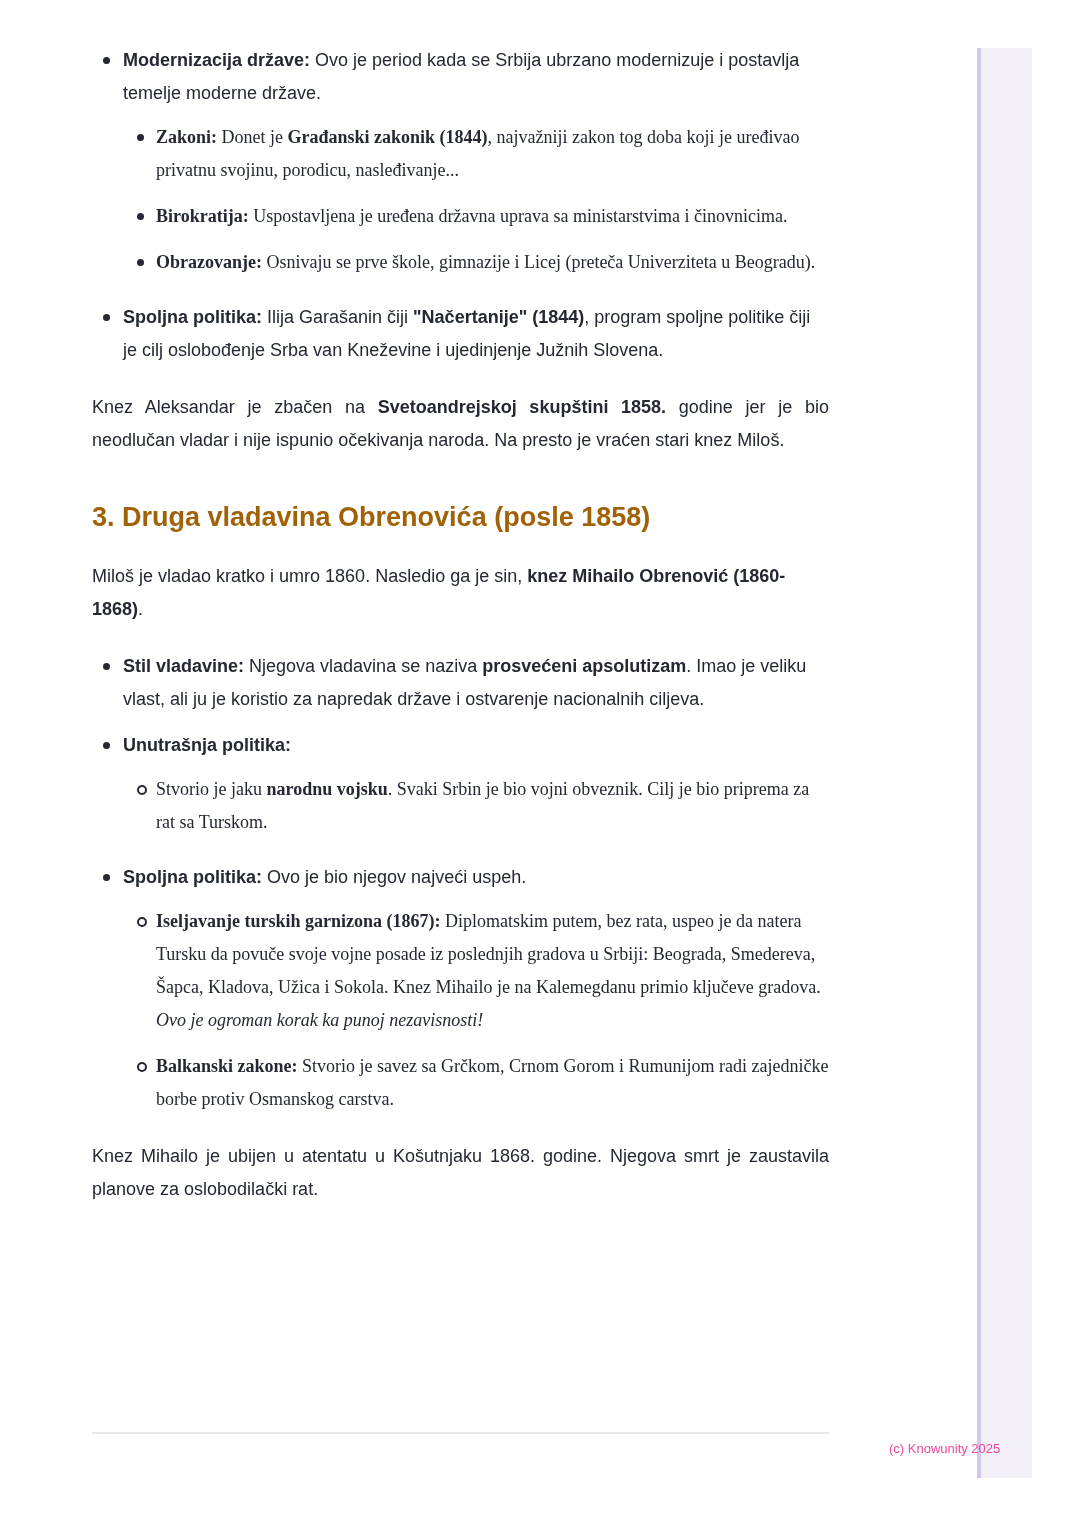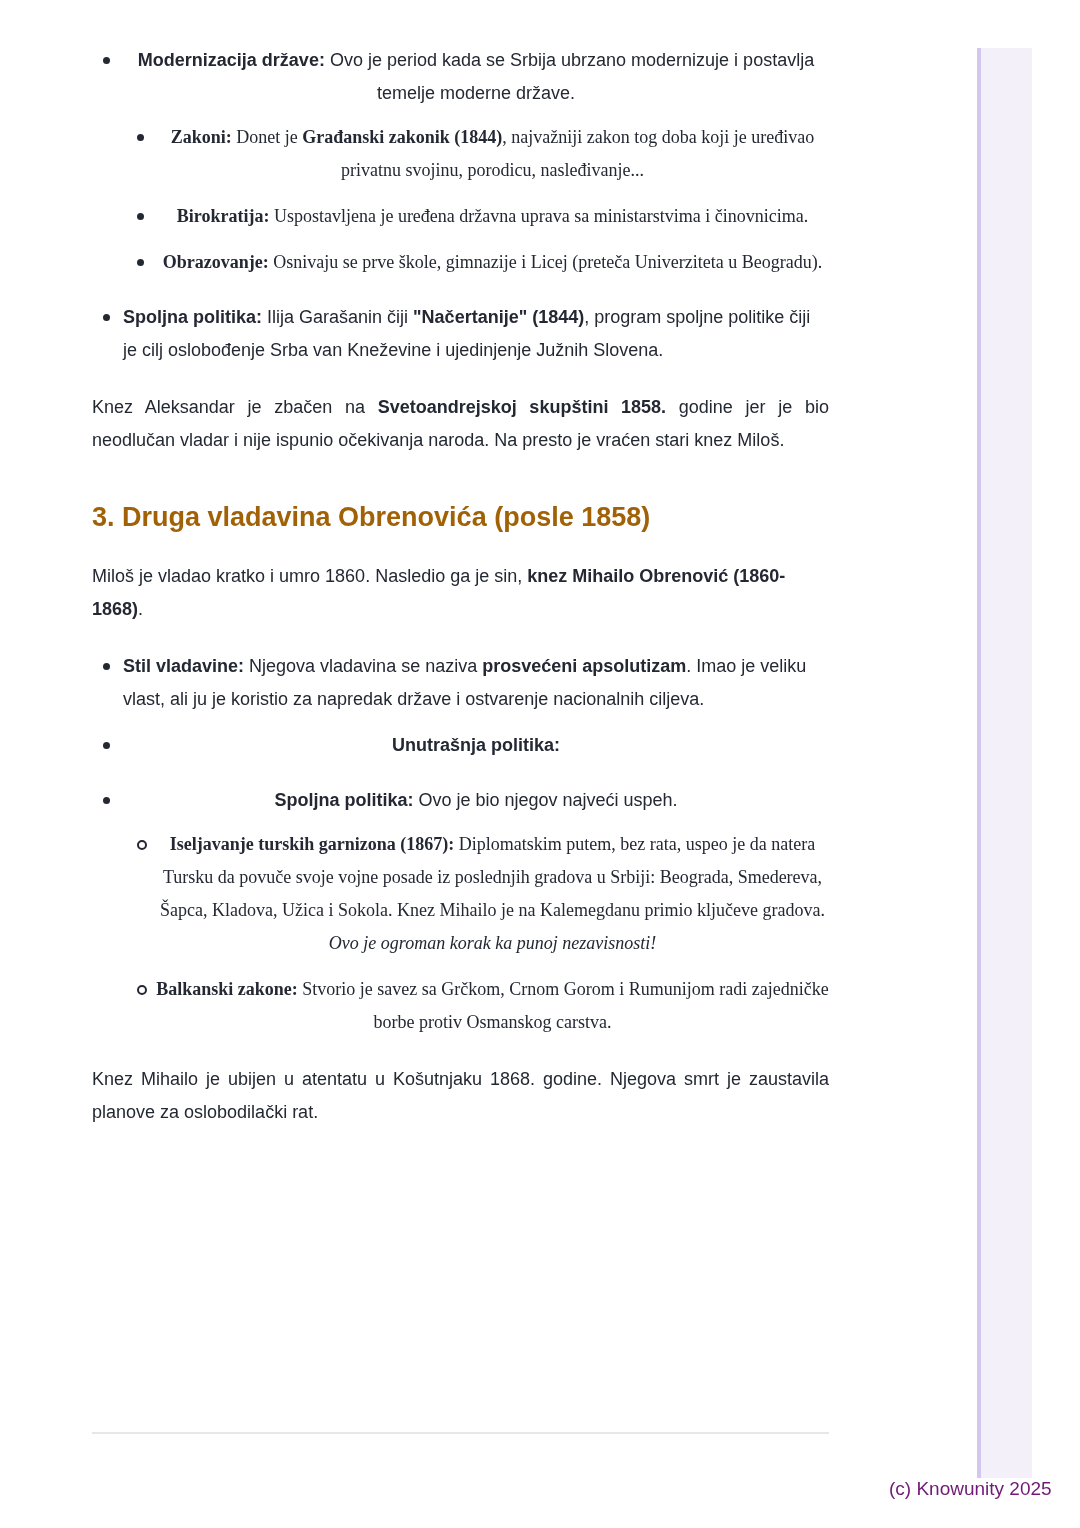--- a/index.html
+++ b/index.html
@@ -14,21 +14,21 @@
     background:#f3f0fa;border-left:4px solid #d3c7ef;box-sizing:border-box;
   }
   .content{
     position:absolute;left:92px;top:44px;width:737px;
     font-size:18px;line-height:33px;
   }
   .b{font-weight:700;}
   .i{font-style:italic;}
   ul{list-style:none;margin:0;padding:0;}
   .l1 > li{position:relative;padding-left:31px;margin-bottom:13px;}
-  .l1 > li.with-sub{margin-bottom:22px;text-align:center;}
+  .l1 > li.with-sub{margin-bottom:22px;}
   .l1 > li::before{
     content:"";position:absolute;left:11px;top:13px;
     width:7px;height:7px;border-radius:50%;background:#232833;
   }
   .l2{margin-top:11px;}
   .l2 > li{position:relative;padding-left:33px;margin-bottom:13px;font-family:Liberation Serif, serif;}
   .l2 > li:last-child{margin-bottom:0;}
   .l2 > li::before{
     content:"";position:absolute;left:14px;top:13px;
     width:7px;height:7px;border-radius:50%;background:#232833;
@@ -41,22 +41,22 @@
   p.justify{text-align:justify;}
   h2{
     font-size:27px;line-height:36px;font-weight:700;
     color:#a16207;margin:42px 0 25px 0;
   }
   .divider{
     position:absolute;left:92px;top:1432px;width:737px;height:2px;
     background:#e7e7ea;
   }
   .footer{
-    position:absolute;left:889px;top:1480px;
-    font-size:19px;line-height:18px;color:#701a75;
+    position:absolute;left:889px;top:1440px;
+    font-size:13px;line-height:18px;color:#ec4899;
   }
 </style>
 </head>
 <body>
 
 <div class="side-stripe"></div>
 
 <main class="content">
 
   <ul class="l1">
@@ -89,20 +89,23 @@
     <span>Miloš je vladao kratko i umro 1860. Nasledio ga je sin, </span><span class="b">knez Mihailo Obrenović (1860-1868)</span><span>.</span>
   </p>
 
   <ul class="l1">
     <li>
       <span class="b">Stil vladavine:</span><span> Njegova vladavina se naziva </span><span class="b">prosvećeni apsolutizam</span><span>. Imao je veliku vlast, ali ju je koristio za napredak države i ostvarenje nacionalnih ciljeva.</span>
     </li>
     <li class="with-sub">
       <span class="b">Unutrašnja politika:</span>
       <ul class="l2 circ">
+        <li>
+          <span>Stvorio je jaku </span><span class="b">narodnu vojsku</span><span>. Svaki Srbin je bio vojni obveznik. Cilj je bio priprema za rat sa Turskom.</span>
+        </li>
       </ul>
     </li>
     <li class="with-sub">
       <span class="b">Spoljna politika:</span><span> Ovo je bio njegov najveći uspeh.</span>
       <ul class="l2 circ">
         <li>
           <span class="b">Iseljavanje turskih garnizona (1867):</span><span> Diplomatskim putem, bez rata, uspeo je da natera Tursku da povuče svoje vojne posade iz poslednjih gradova u Srbiji: Beograda, Smedereva, Šapca, Kladova, Užica i Sokola. Knez Mihailo je na Kalemegdanu primio ključeve gradova. </span><span class="i">Ovo je ogroman korak ka punoj nezavisnosti!</span>
         </li>
         <li>
           <span class="b">Balkanski zakone:</span><span> Stvorio je savez sa Grčkom, Crnom Gorom i Rumunijom radi zajedničke borbe protiv Osmanskog carstva.</span>

